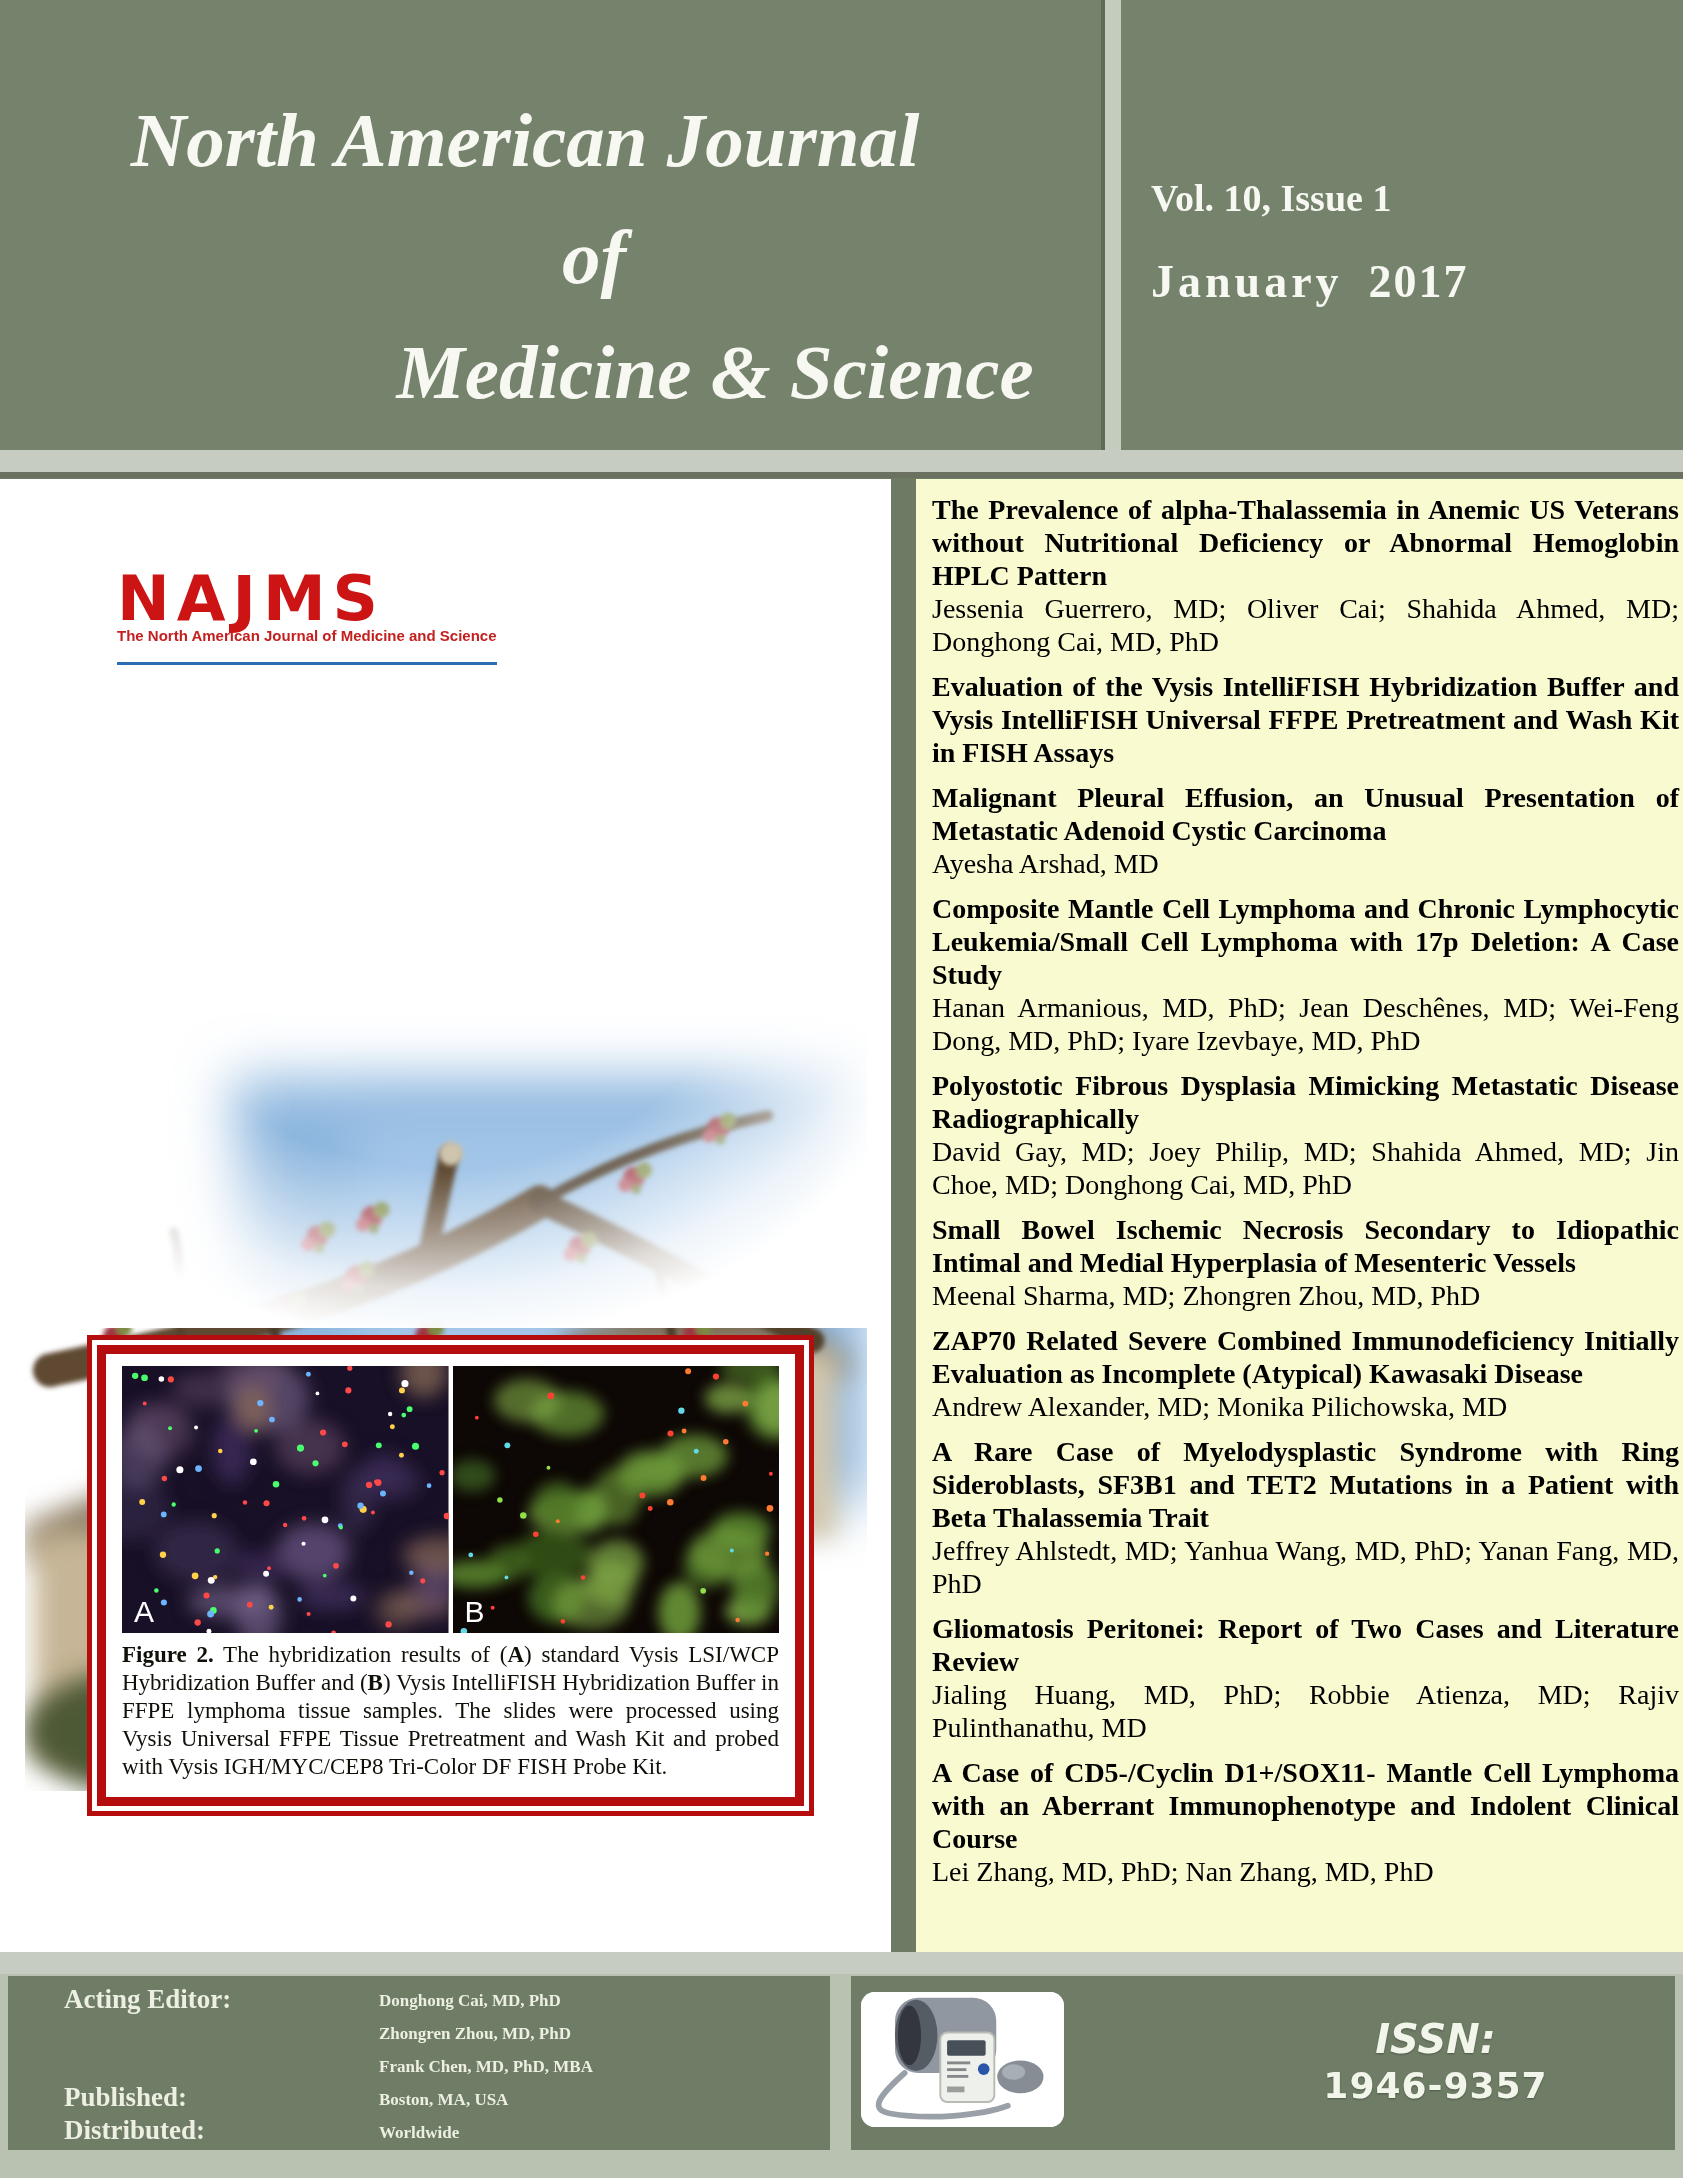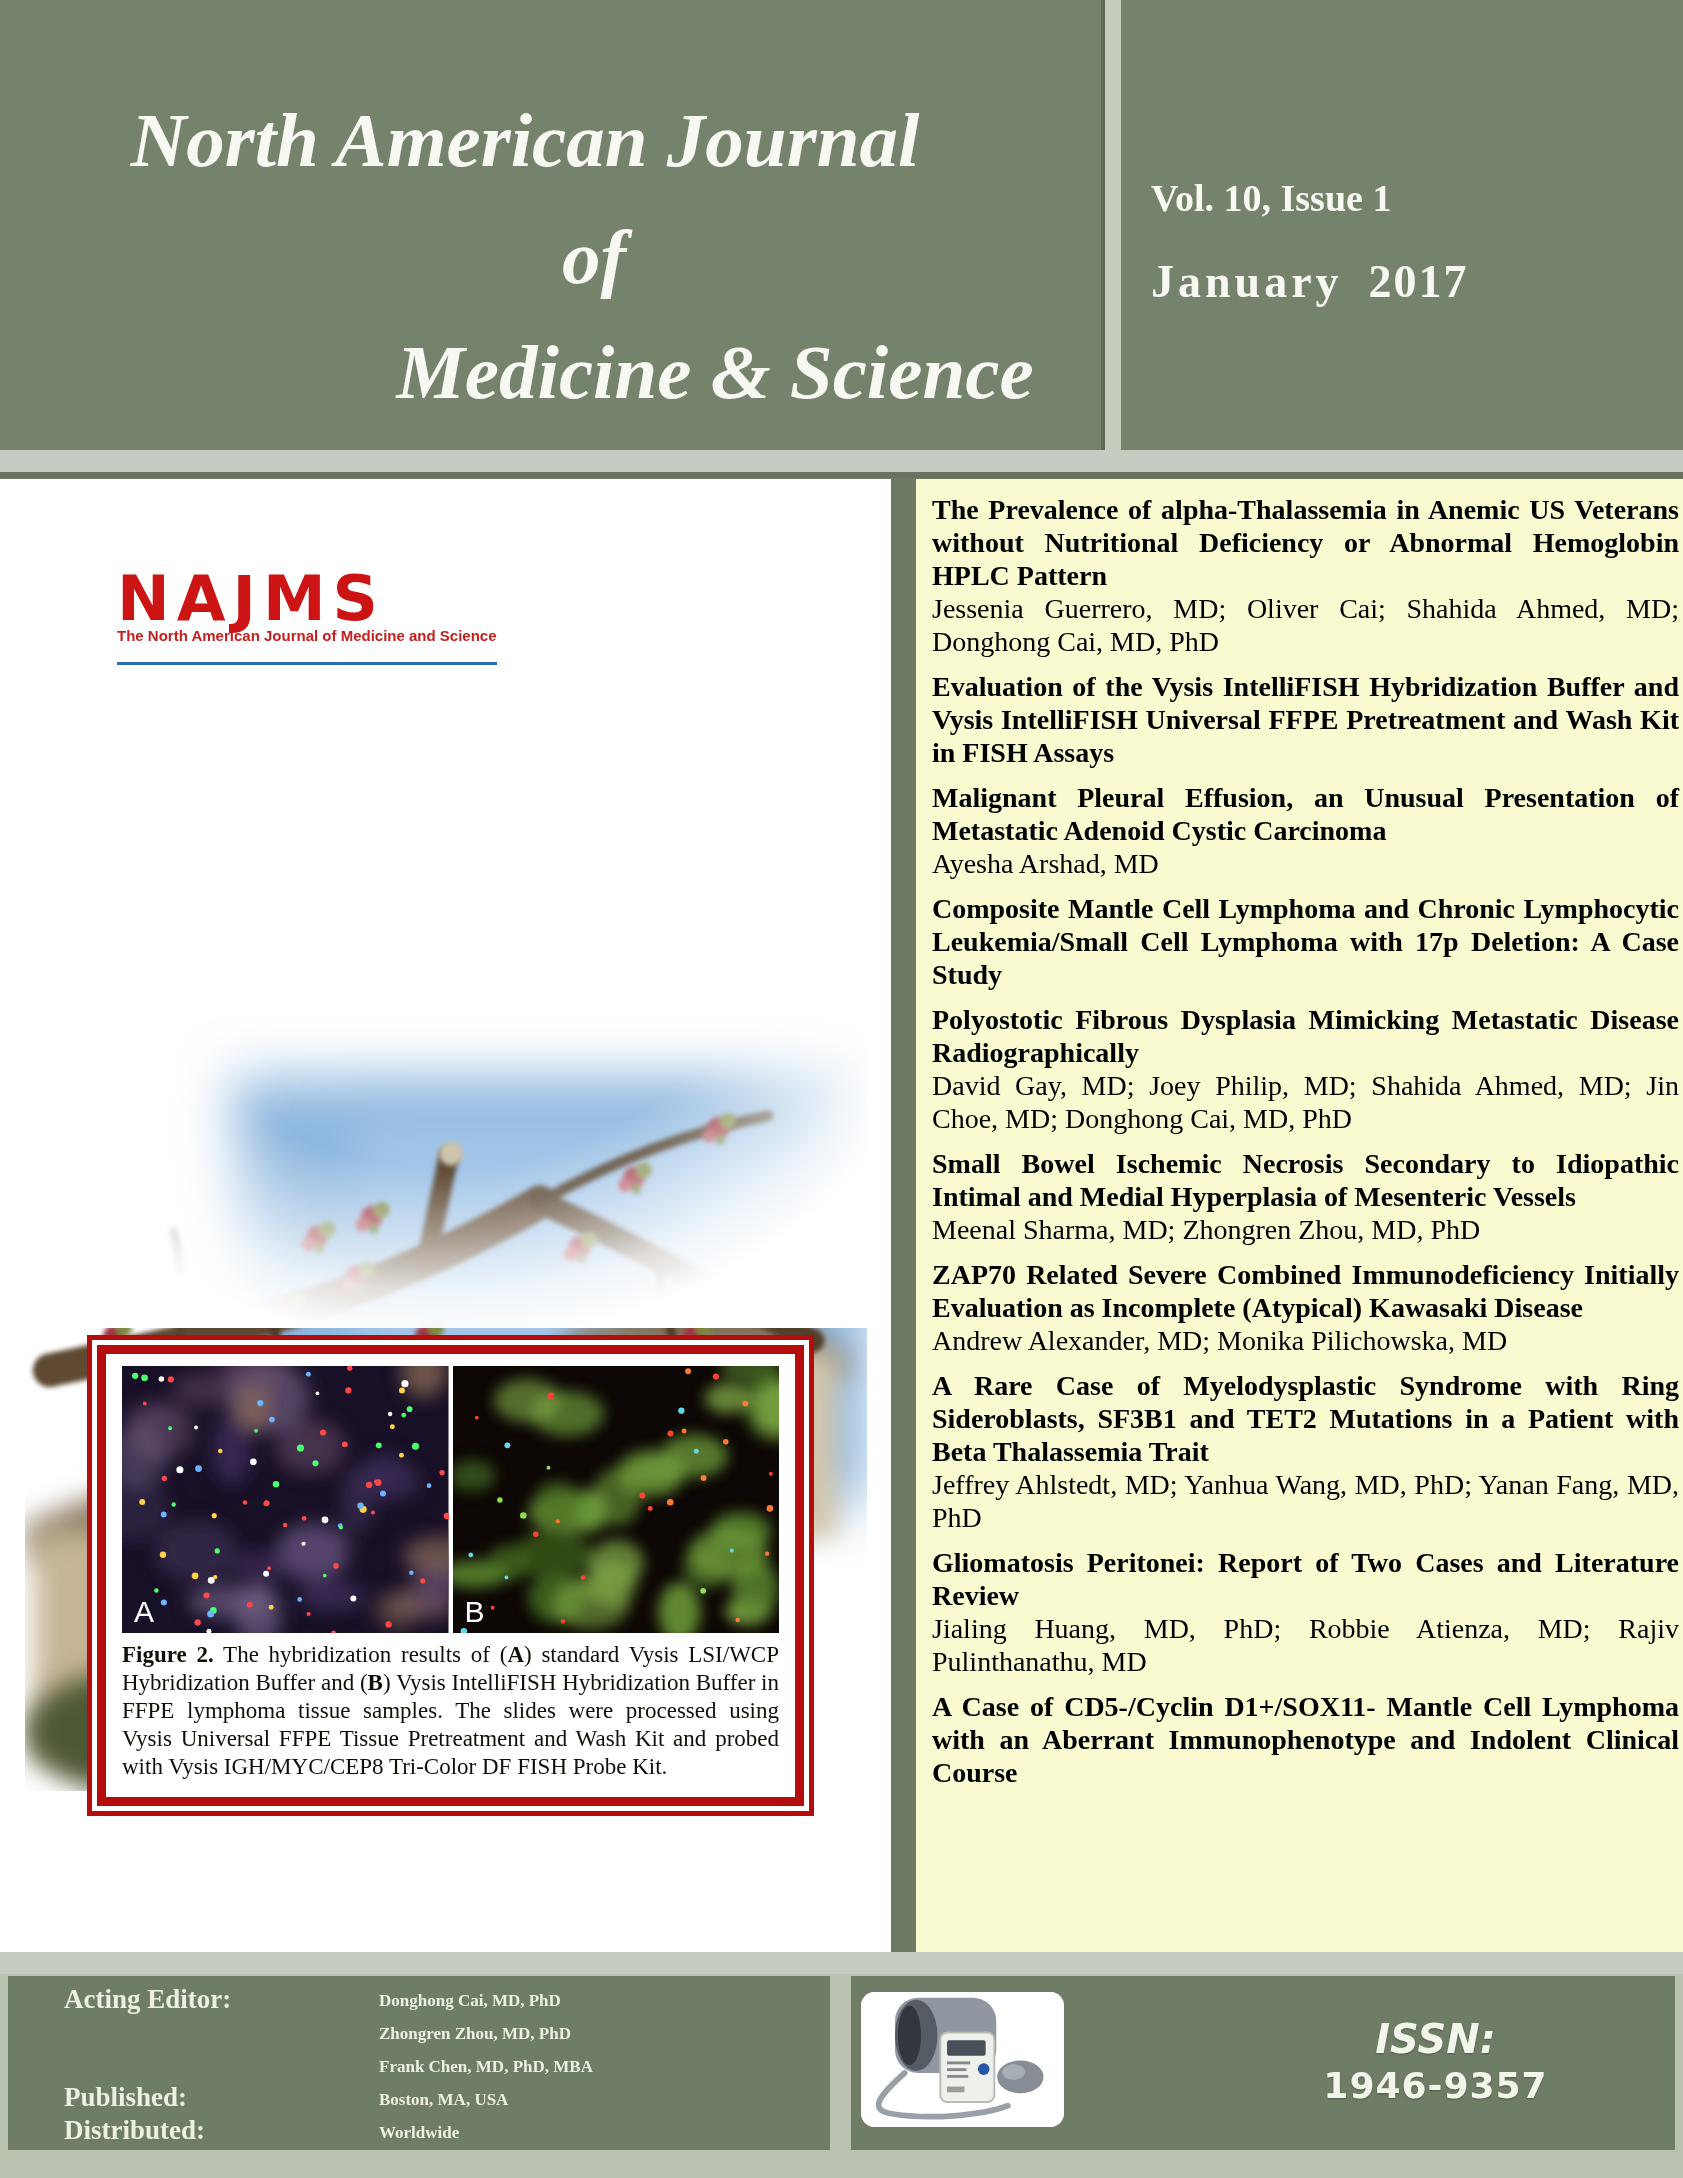--- a/index.html
+++ b/index.html
@@ -435,20 +435,21 @@
   </div>
   <div class="art">
     <p class="t">Evaluation of the Vysis IntelliFISH Hybridization Buffer and Vysis IntelliFISH Universal FFPE Pretreatment and Wash Kit in FISH Assays</p>
   </div>
   <div class="art">
     <p class="t">Malignant Pleural Effusion, an Unusual Presentation of Metastatic Adenoid Cystic Carcinoma</p>
     <p class="a">Ayesha Arshad, MD</p>
   </div>
   <div class="art">
     <p class="t">Composite Mantle Cell Lymphoma and Chronic Lymphocytic Leukemia/Small Cell Lymphoma with 17p Deletion: A Case Study</p>
+    <p class="a">Hanan Armanious, MD, PhD; Jean Deschênes, MD; Wei-Feng Dong, MD, PhD; Iyare Izevbaye, MD, PhD</p>
   </div>
   <div class="art">
     <p class="t">Polyostotic Fibrous Dysplasia Mimicking Metastatic Disease Radiographically</p>
     <p class="a">David Gay, MD; Joey Philip, MD; Shahida Ahmed, MD; Jin Choe, MD; Donghong Cai, MD, PhD</p>
   </div>
   <div class="art">
     <p class="t">Small Bowel Ischemic Necrosis Secondary to Idiopathic Intimal and Medial Hyperplasia of Mesenteric Vessels</p>
     <p class="a">Meenal Sharma, MD; Zhongren Zhou, MD, PhD</p>
   </div>
   <div class="art">
@@ -458,20 +459,21 @@
   <div class="art">
     <p class="t">A Rare Case of Myelodysplastic Syndrome with Ring Sideroblasts, SF3B1 and TET2 Mutations in a Patient with Beta Thalassemia Trait</p>
     <p class="a">Jeffrey Ahlstedt, MD; Yanhua Wang, MD, PhD; Yanan Fang, MD, PhD</p>
   </div>
   <div class="art">
     <p class="t">Gliomatosis Peritonei: Report of Two Cases and Literature Review</p>
     <p class="a">Jialing Huang, MD, PhD; Robbie Atienza, MD; Rajiv Pulinthanathu, MD</p>
   </div>
   <div class="art">
     <p class="t">A Case of CD5-/Cyclin D1+/SOX11- Mantle Cell Lymphoma with an Aberrant Immunophenotype and Indolent Clinical Course</p>
+    <p class="a">Lei Zhang, MD, PhD; Nan Zhang, MD, PhD</p>
   </div>
 </div>
 
 <div class="abs band2"></div>
 <div class="abs footer-bg"></div>
 <div class="abs fbox-l"></div>
 <div class="abs fbox-r"></div>
 
 <div class="flabel fl1">Acting Editor:</div>
 <div class="flabel fl2">Published:</div>

